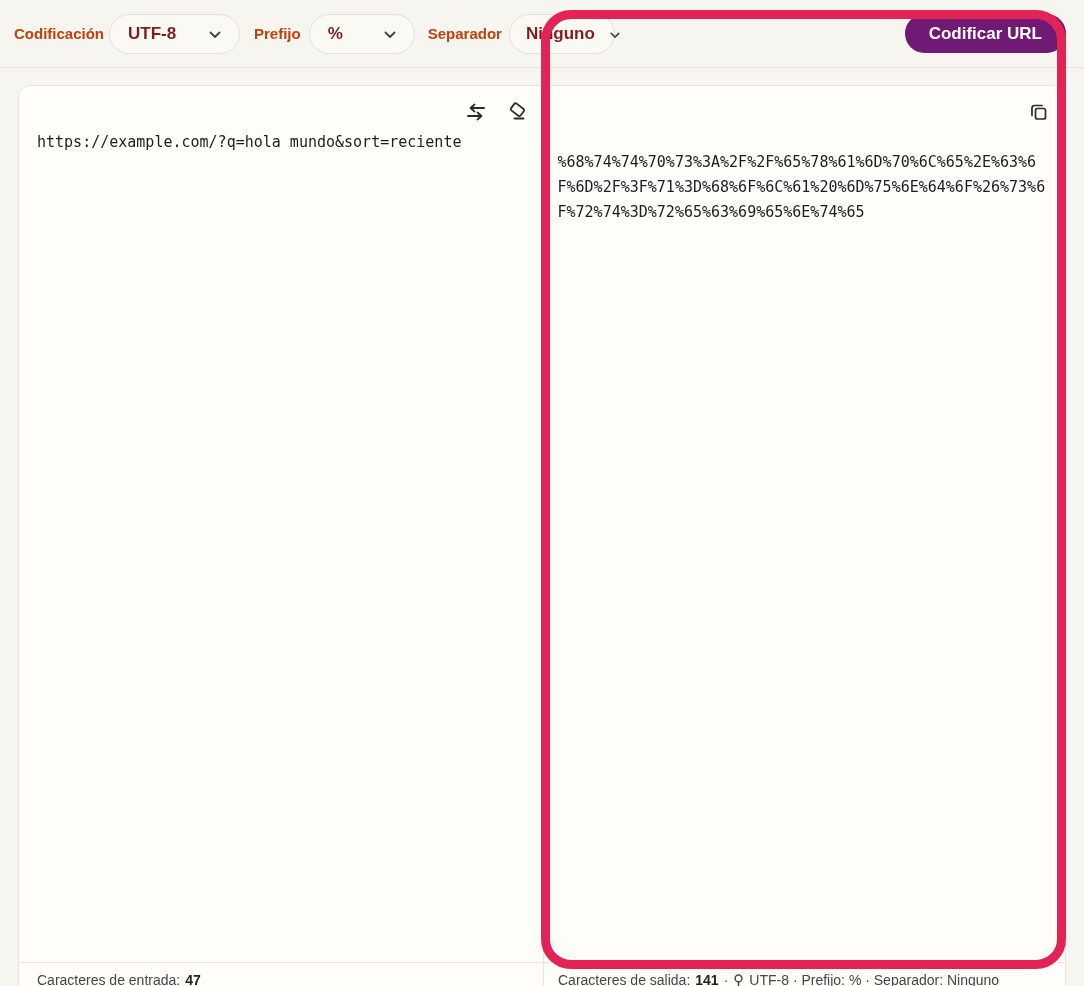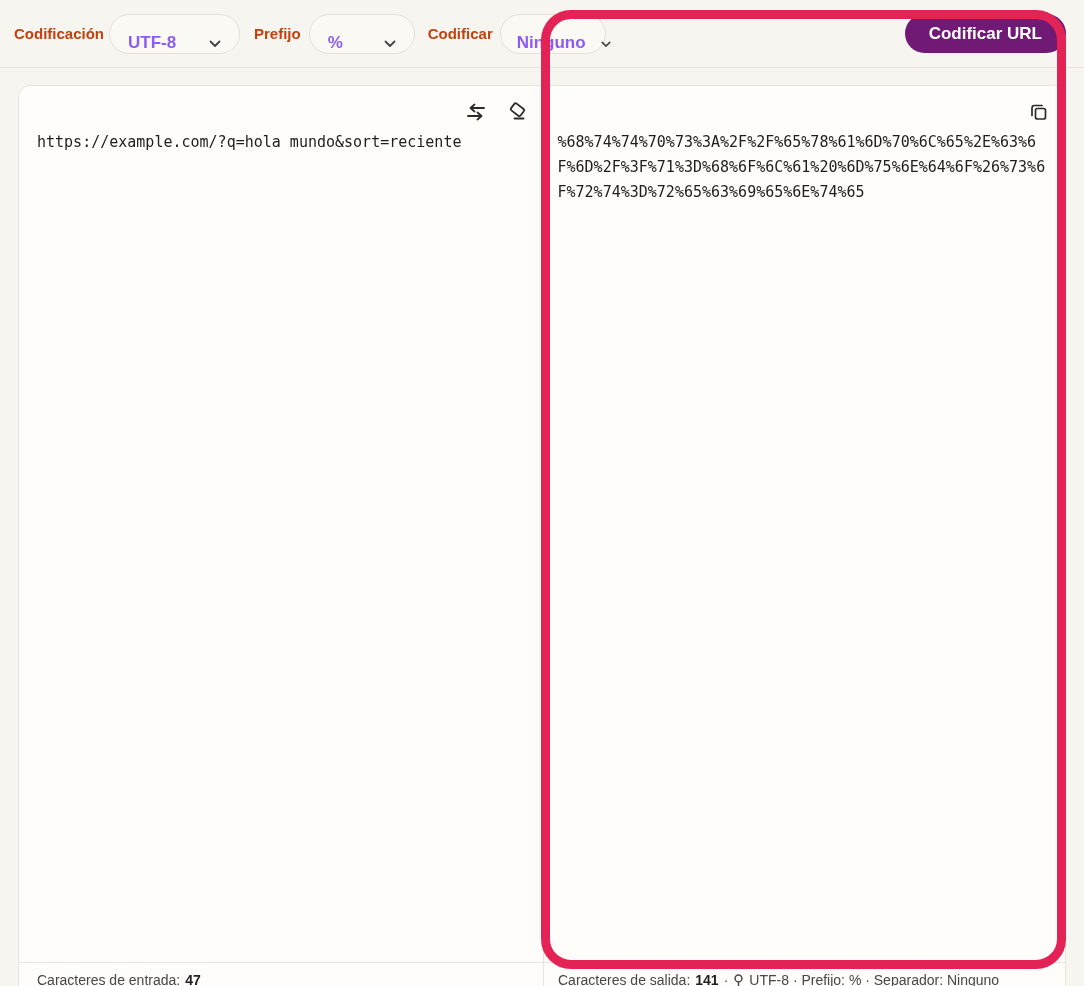--- a/index.html
+++ b/index.html
@@ -19,22 +19,22 @@
     border-bottom: 1px solid #e7e5dc;
     background: #f6f5f0;
   }
   .tb-label {
     font-size: 15px; font-weight: 700; color: #c2410c;
     white-space: nowrap;
   }
   .pill {
     height: 40px; border-radius: 20px;
     border: 1px solid #e3e1d8; background: #faf9f4;
-    display: flex; align-items: flex-end;
-    font-size: 17px; font-weight: 700; color: #8b5cf6;
+    display: flex; align-items: center;
+    font-size: 17px; font-weight: 700; color: #7f1d1d;
     cursor: pointer;
   }
   .pill.justify { justify-content: space-between; padding: 0 18px; }
   .pill.tight { justify-content: flex-start; gap: 15px; padding: 0 14px 0 16px; }
   .pill svg { flex: 0 0 auto; }
   .pill-utf8 { width: 131px; margin-left: 5px; }
   .pill-prefix { width: 106px; margin-left: 8px; }
   .pill-sep { width: 106px; margin-left: 7px; }
   .gap14 { width: 14px; }
   .gap13 { width: 13px; }
@@ -61,21 +61,21 @@
     position: absolute; left: 18px; top: 85px; width: 1048px; height: 940px;
     background: #fefdf9;
     border: 1px solid #e6e4db;
     border-radius: 12px;
     display: flex; flex-direction: column;
     overflow: hidden;
   }
   .panels { display: flex; height: 878px; }
   .panel { display: flex; flex-direction: column; }
   .panel-left  { width: 524px; }
-  .panel-right { width: 523px; border-left: 1px solid #e6e4db; }
+  .panel-right { width: 523px; border-left: 1px solid #e6e4db; gap: 20px; }
   .panel-toolbar {
     height: 38px;
     display: flex; justify-content: flex-end; align-items: center;
     gap: 18px; padding: 14px 16px 0;
   }
   .icon-btn {
     width: 22px; height: 22px; display: flex;
     align-items: center; justify-content: center; cursor: pointer;
     color: #2b2b2b;
   }
@@ -137,21 +137,21 @@
   <span class="tb-label">Prefijo</span>
   <div class="pill justify pill-prefix">
     <span>%</span>
     <span>
       <svg width="12" height="8" viewBox="0 0 12 8">
           <path d="M1.5 1.5 L6 6 L10.5 1.5" fill="none" stroke="#444" stroke-width="1.8" stroke-linecap="round" stroke-linejoin="round"></path>
         </svg>
     </span>
   </div>
   <span class="gap13"></span>
-  <span class="tb-label">Codificar</span>
+  <span class="tb-label">Separador</span>
   <div class="pill tight pill-sep">
     <span>Ninguno</span>
     <span>
       <svg width="10" height="7" viewBox="0 0 12 8">
           <path d="M1.5 1.5 L6 6 L10.5 1.5" fill="none" stroke="#444" stroke-width="1.9" stroke-linecap="round" stroke-linejoin="round"></path>
         </svg>
     </span>
   </div>
   <span class="tb-spacer"></span>
   <button class="btn btn-encode">Codificar URL</button>

